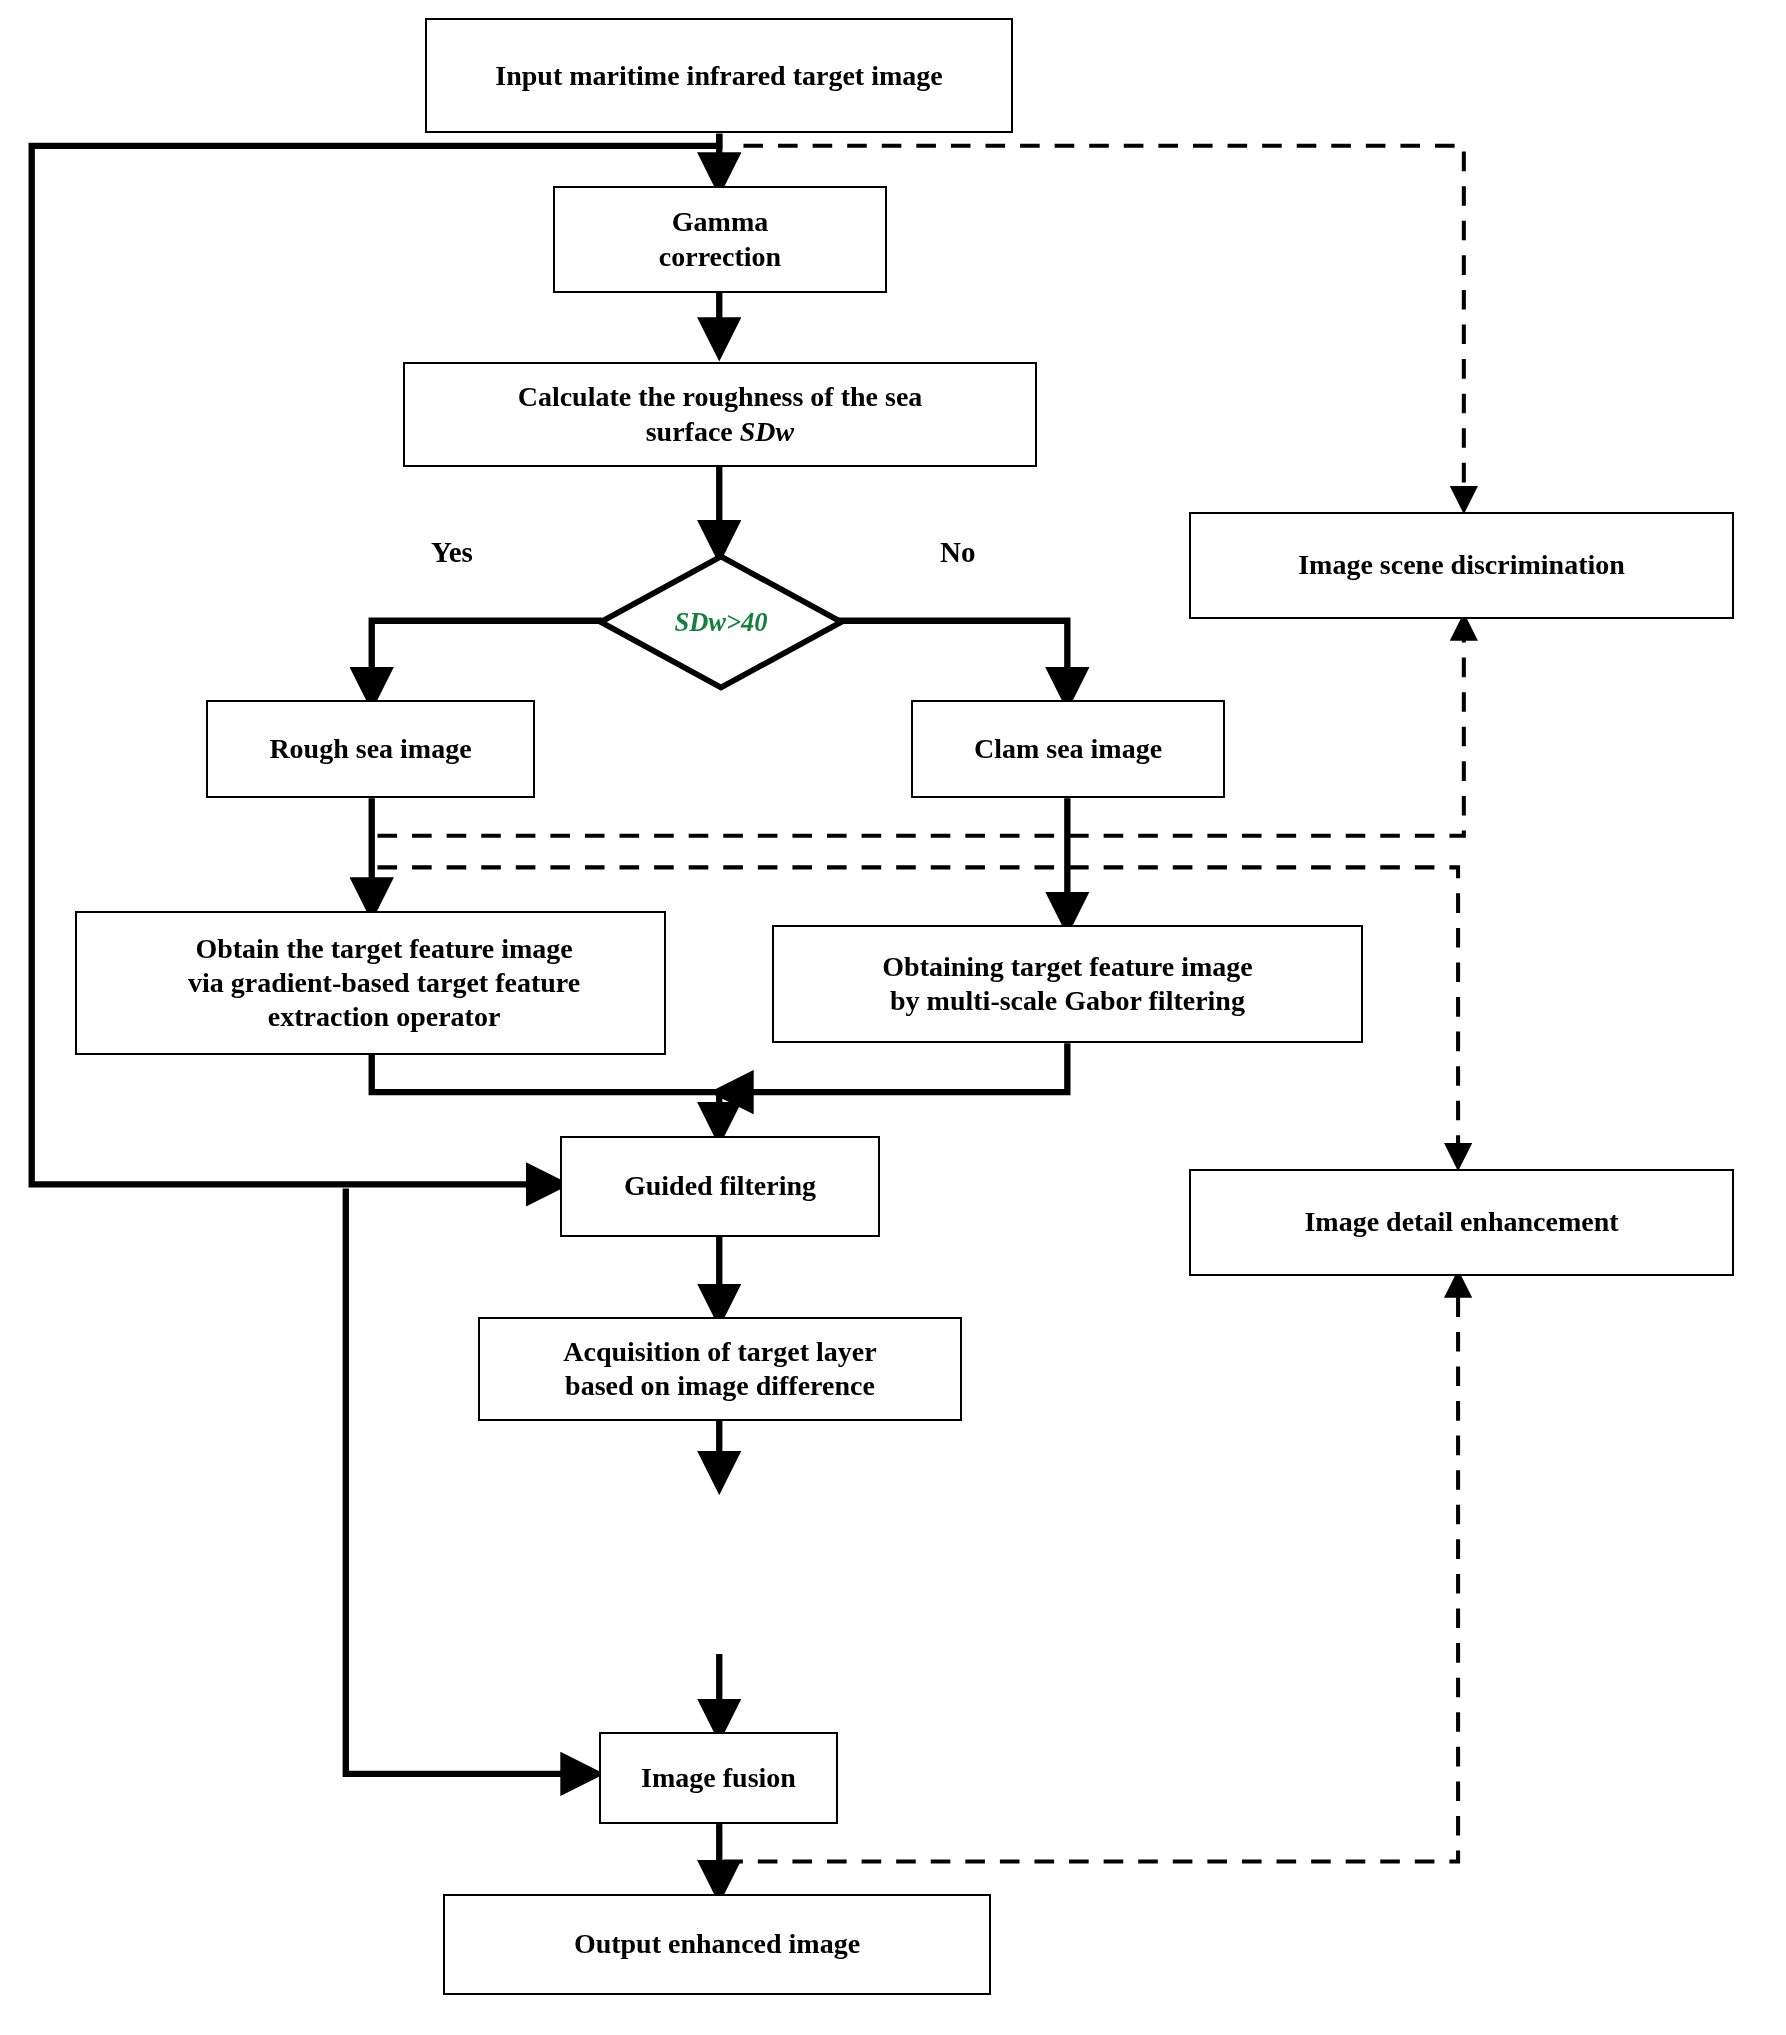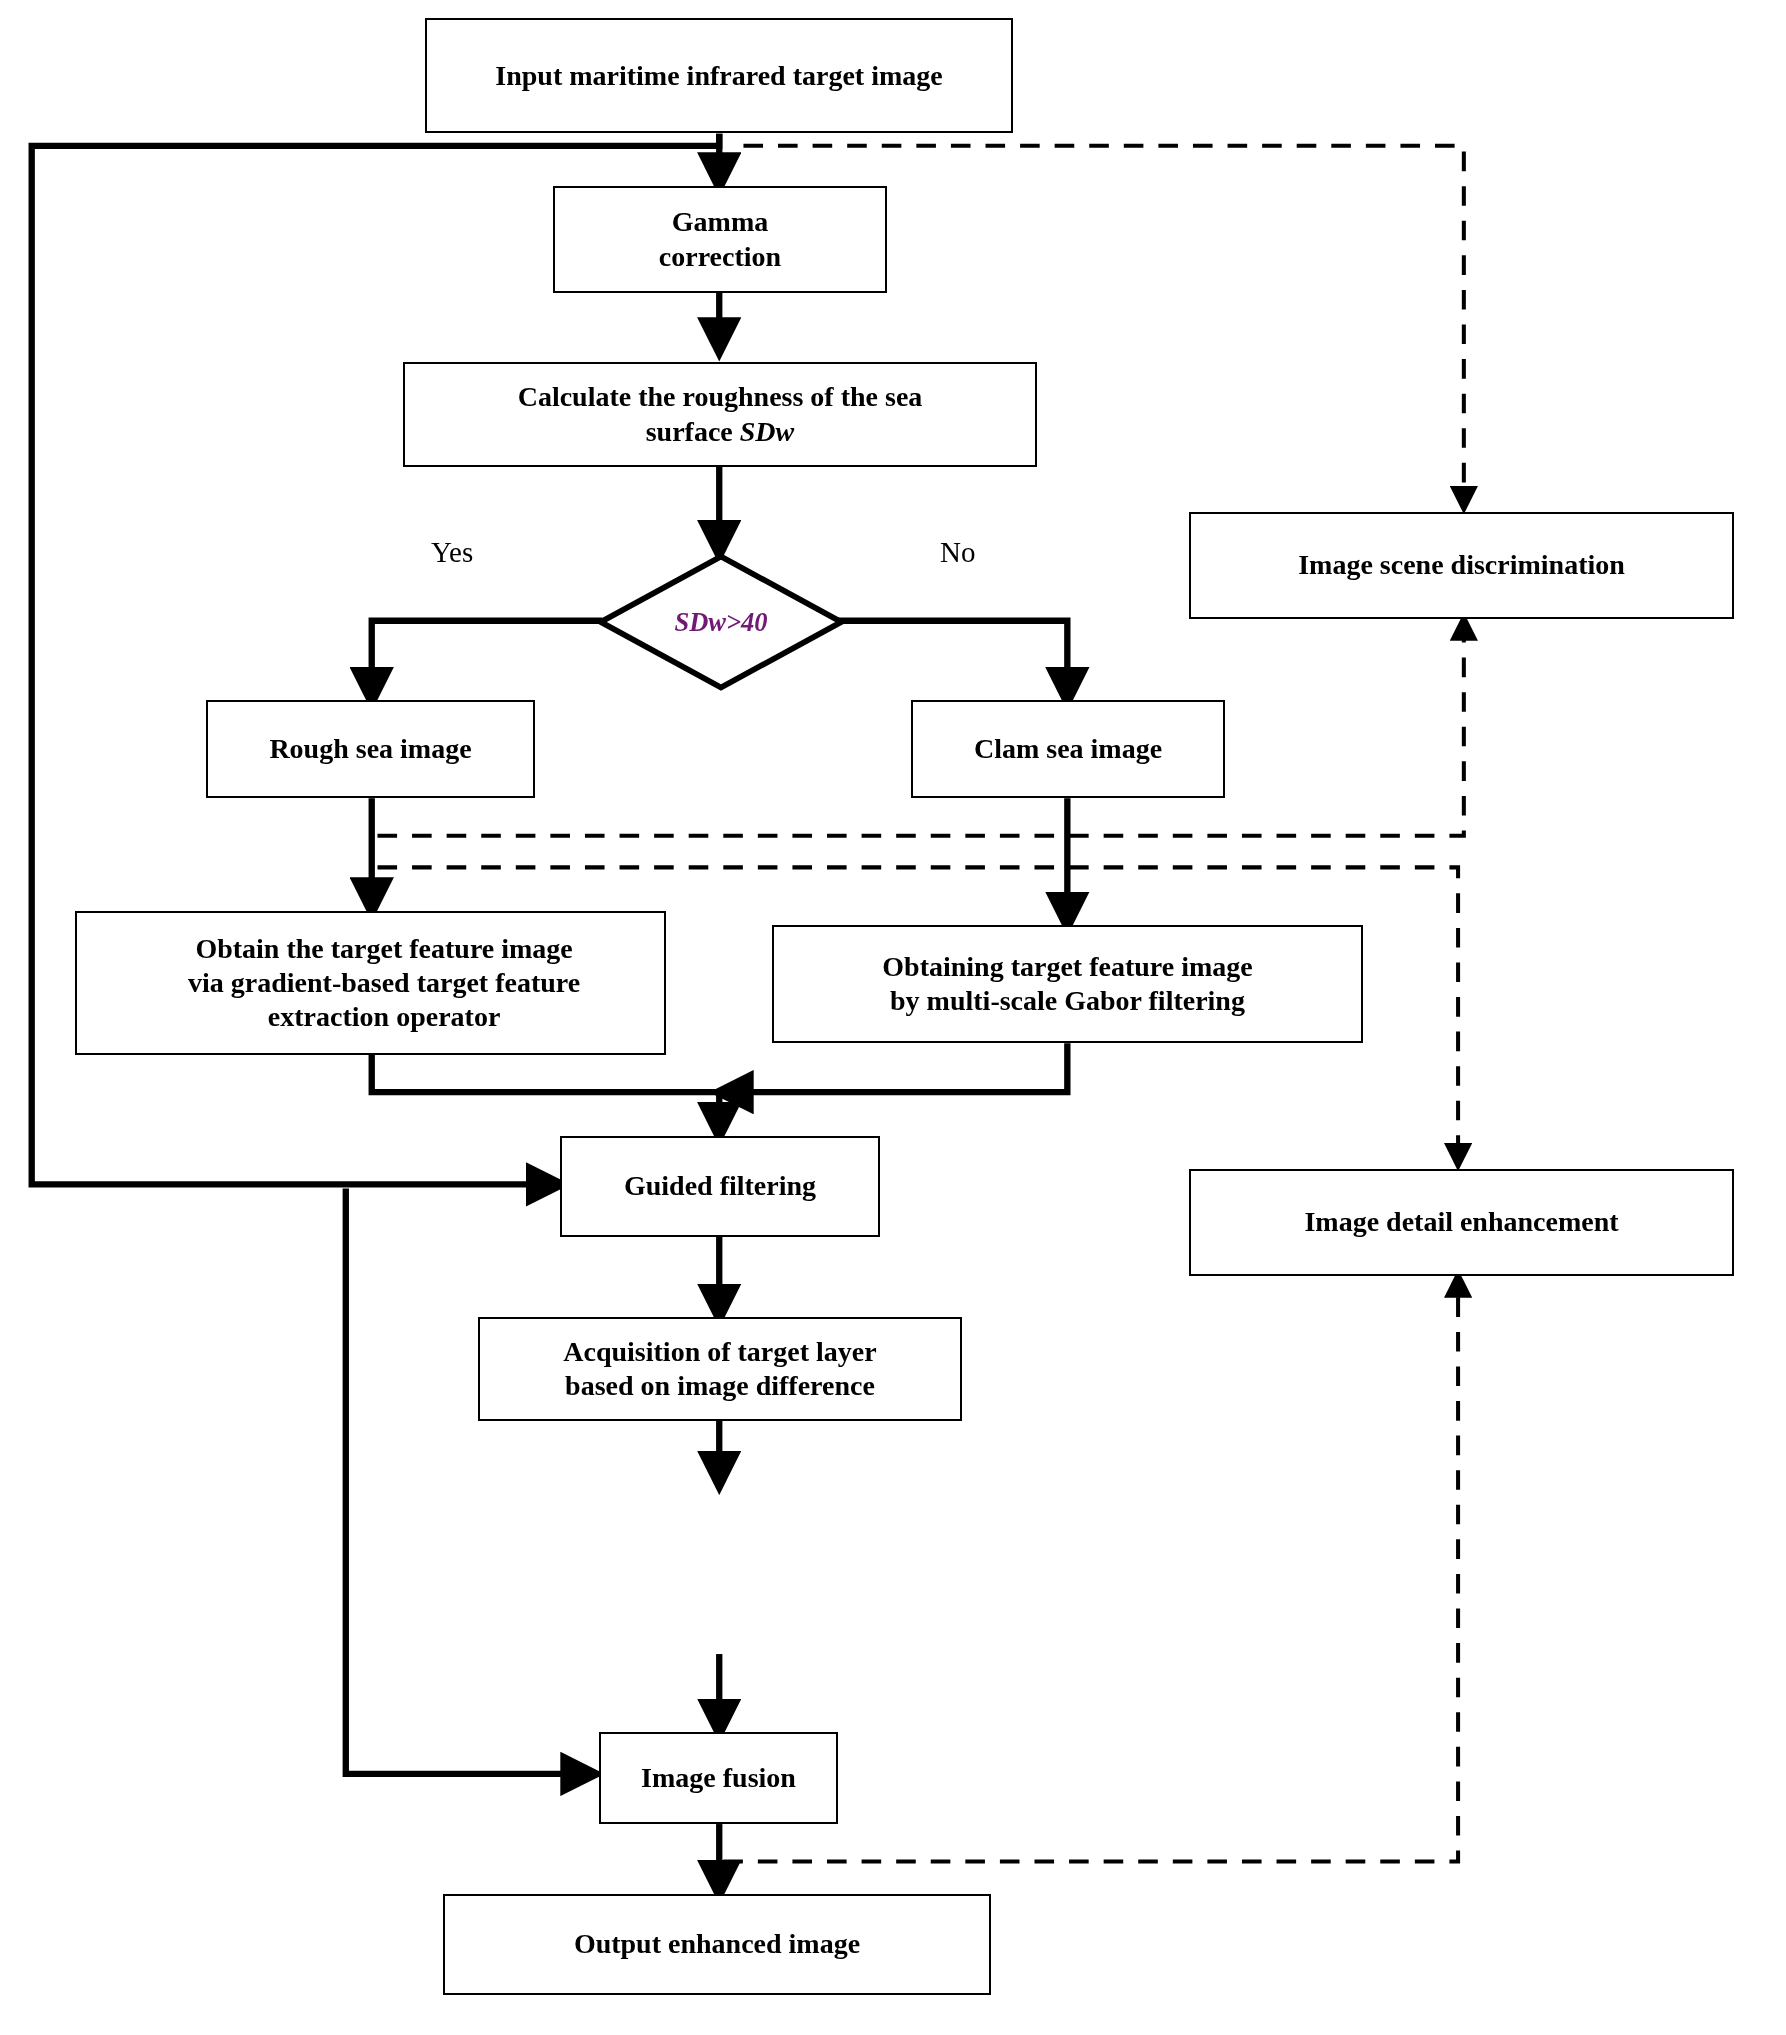--- a/index.html
+++ b/index.html
@@ -36,25 +36,25 @@
   }
   .diamond-wrap svg { display: block; }
   .diamond-label {
     position: absolute;
     inset: 0;
     display: flex;
     align-items: center;
     justify-content: center;
     font-weight: bold;
     font-style: italic;
-    color: #701a75;
+    color: #15803d;
   }
   .label {
     position: absolute;
-    font-weight: normal;
+    font-weight: bold;
     color: #000;
     white-space: nowrap;
   }
   svg.edges {
     position: absolute;
     left: 0;
     top: 0;
     width: 1786px;
     height: 2035px;
     overflow: visible;

